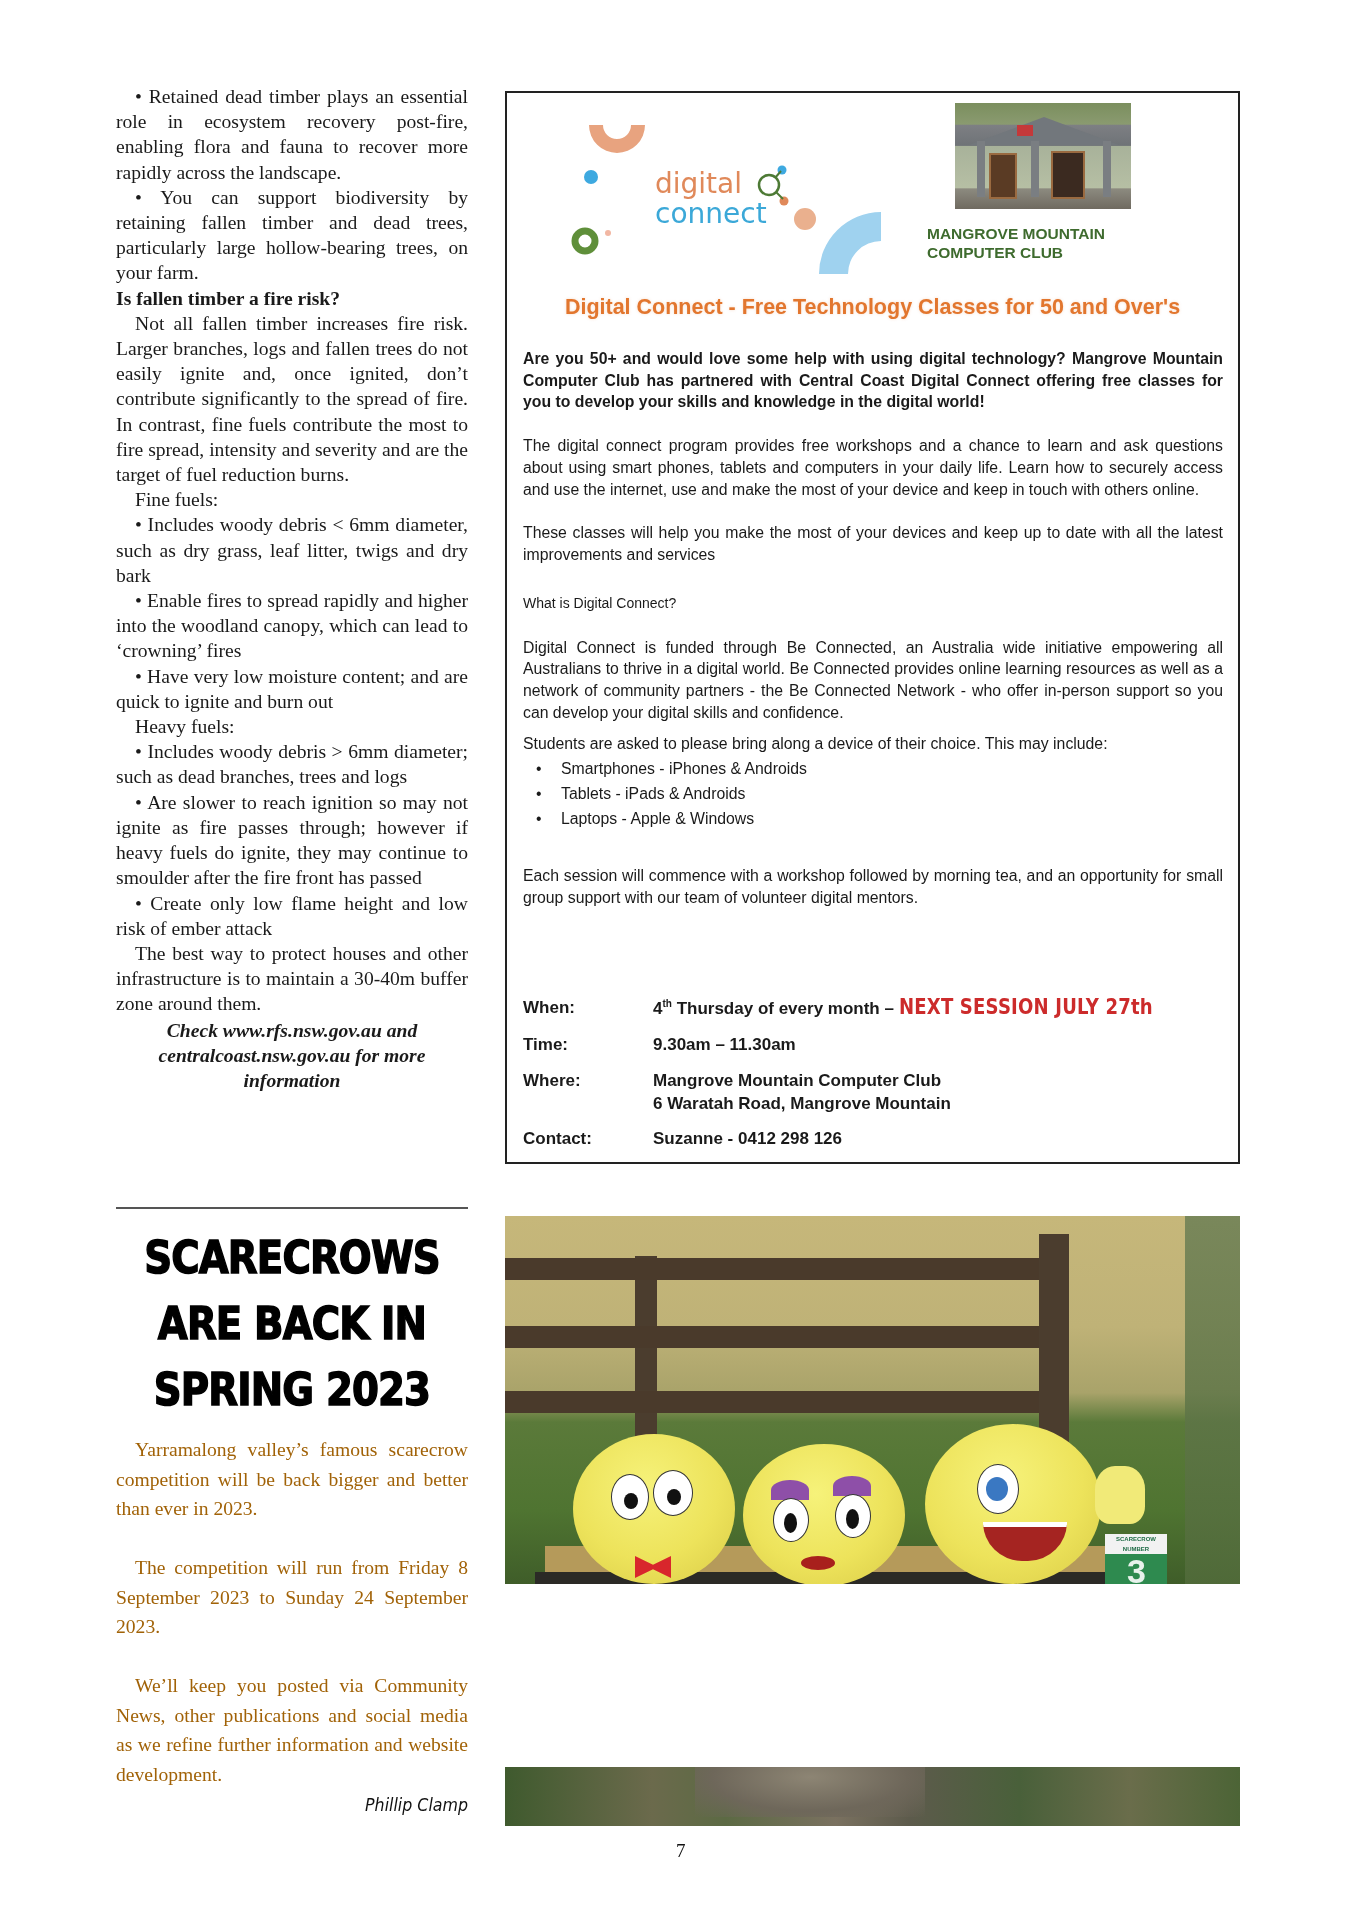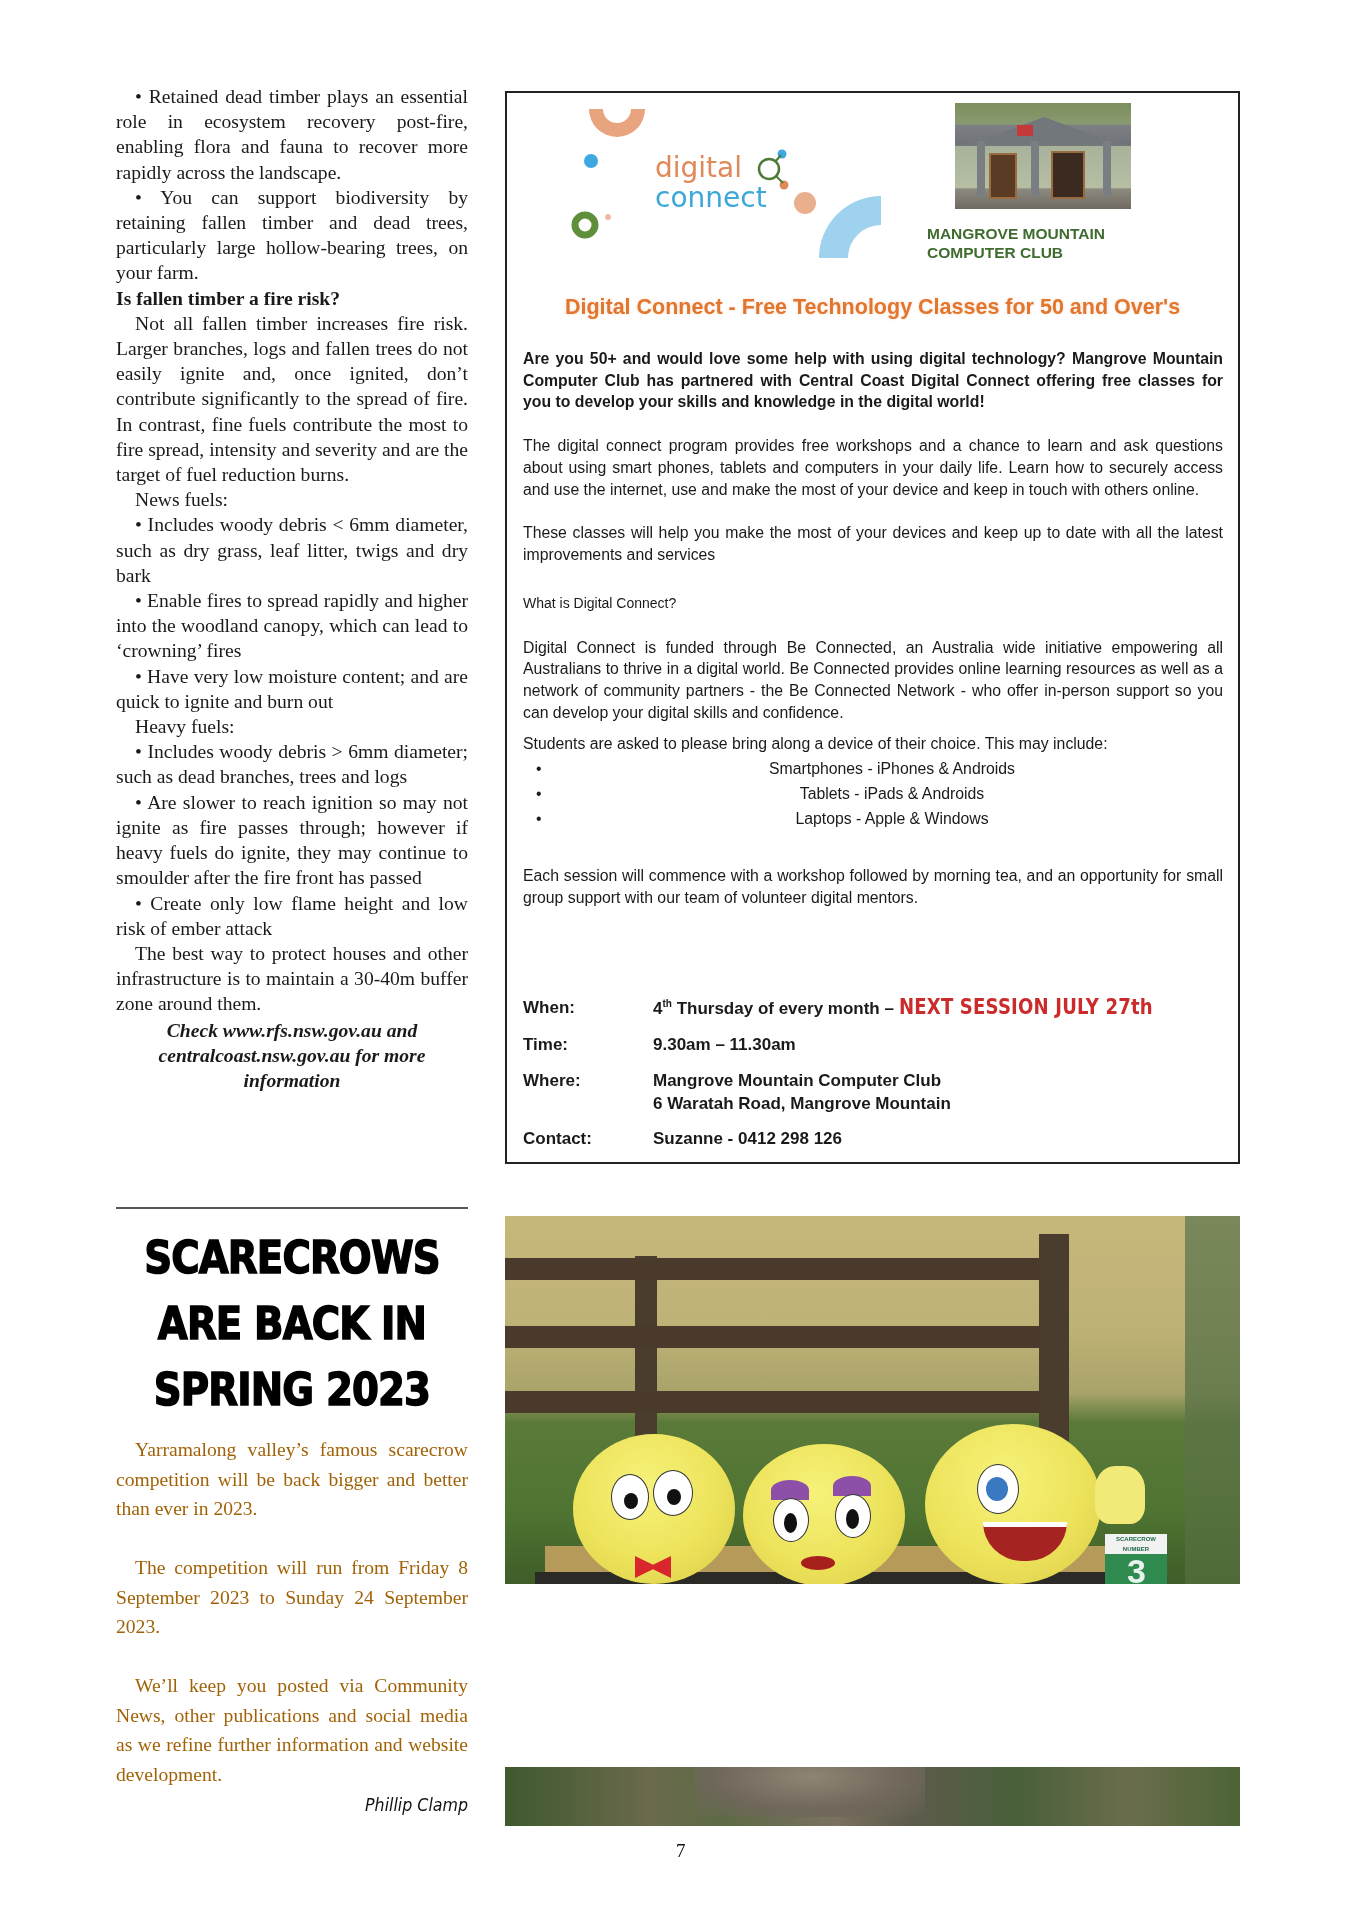--- a/index.html
+++ b/index.html
@@ -38,21 +38,21 @@
     font-family: "DejaVu Sans", sans-serif; font-style: italic; font-size: 18px; color: #111;
     transform: scaleX(0.88); transform-origin: right top;
   }
 
   
   .ad-box {
     position: absolute; left: 505px; top: 91px; width: 731px; height: 1069px;
     border: 2.5px solid #222; box-sizing: content-box;
     font-family: "Liberation Sans", sans-serif; color: #1a1a1a;
   }
-  .logo-area { position: absolute; left: 0; top: 0; width: 420px; height: 170px; }
+  .logo-area { position: absolute; left: 0; top: 16px; width: 420px; height: 170px; }
   .logo-text { position: absolute; left: 148px; top: 60px; font-family: "DejaVu Sans", sans-serif; font-size: 28px; line-height: 30px; font-weight: 500; }
   .logo-text .l1 { color: #e0895a; display: block; }
   .logo-text .l2 { color: #3ba8d8; display: block; }
   .club-photo {
     position: absolute; left: 448px; top: 10px; width: 176px; height: 106px;
     background: linear-gradient(180deg, #7b8f5e 0%, #8a9a70 20%, #7d7f83 21%, #6f7377 40%, #a8b29a 41%, #b6bfa4 80%, #8c8a7f 81%, #6f6a60 100%);
     overflow: hidden;
   }
   .club-photo .roof { position: absolute; left: 14px; top: 14px; width: 150px; height: 28px; background: #72777c; clip-path: polygon(0 100%, 50% 0, 100% 100%); }
   .club-photo .sign { position: absolute; left: 62px; top: 22px; width: 16px; height: 11px; background: #c4393a; }
@@ -66,21 +66,21 @@
   .ad-title {
     position: absolute; left: 0; top: 202px; width: 731px; text-align: center;
     font-weight: bold; font-size: 21.5px; color: #e2762e;
     text-shadow: 0 0 3px rgba(226,118,46,0.25);
   }
   .ad-content { position: absolute; left: 16px; top: 255px; width: 700px; font-size: 15.8px; line-height: 21.7px; }
   .ad-content p { margin: 0; text-align: justify; }
   .ad-content .lead { font-weight: bold; }
   .ad-content .gap { height: 22px; }
   .ad-content .subhead { font-weight: normal; font-size: 14px; line-height: 24px; margin: 3px 0 0 0; }
-  .ad-content ul { margin: 1px 0 0 0; padding: 0 0 0 38px; list-style: none; text-align: center; }
+  .ad-content ul { margin: 1px 0 0 0; padding: 0 0 0 38px; list-style: none; }
   .ad-content li { position: relative; line-height: 25px; }
   .ad-content li::before { content: "•"; position: absolute; left: -25px; top: 0; }
   .details { position: absolute; left: 16px; top: 903px; width: 710px; font-size: 17px; font-weight: bold; }
   .details .row { display: flex; line-height: 23px; margin-bottom: 13px; gap: 17px; }
   .details .row.where { margin-bottom: 12px; }
   .details .label { width: 113px; flex: none; }
   .details .value { flex: 1; }
   .details sup { font-size: 10px; line-height: 0; }
   .details .next { color: #cc2b2b; font-family: "DejaVu Sans", sans-serif; font-size: 21px; font-weight: bold; transform: scaleX(0.86); display: inline-block; transform-origin: left center; letter-spacing: 0.2px; }
   .details .phone { font-weight: bold; }
@@ -117,21 +117,21 @@
   .page-number { position: absolute; left: 676px; top: 1840px; font-family: "Liberation Serif", serif; font-size: 19px; color: #111; }
 </style>
 </head>
 <body>
 
 <div class="left-col">
   <p>• Retained dead timber plays an essential role in ecosystem recovery post-fire, enabling flora and fauna to recover more rapidly across the landscape.</p>
   <p>• You can support biodiversity by retaining fallen timber and dead trees, particularly large hollow-bearing trees, on your farm.</p>
   <p class="heading">Is fallen timber a fire risk?</p>
   <p>Not all fallen timber increases fire risk. Larger branches, logs and fallen trees do not easily ignite and, once ignited, don’t contribute significantly to the spread of fire. In contrast, fine fuels contribute the most to fire spread, intensity and severity and are the target of fuel reduction burns.</p>
-  <p>News fuels:</p>
+  <p>Fine fuels:</p>
   <p>• Includes woody debris &lt; 6mm diameter, such as dry grass, leaf litter, twigs and dry bark</p>
   <p>• Enable fires to spread rapidly and higher into the woodland canopy, which can lead to ‘crowning’ fires</p>
   <p>• Have very low moisture content; and are quick to ignite and burn out</p>
   <p>Heavy fuels:</p>
   <p>• Includes woody debris &gt; 6mm diameter; such as dead branches, trees and logs</p>
   <p>• Are slower to reach ignition so may not ignite as fire passes through; however if heavy fuels do ignite, they may continue to smoulder after the fire front has passed</p>
   <p>• Create only low flame height and low risk of ember attack</p>
   <p>The best way to protect houses and other infrastructure is to maintain a 30-40m buffer zone around them.</p>
   <p class="cite">Check www.rfs.nsw.gov.au and centralcoast.nsw.gov.au for more information</p>
 </div>

